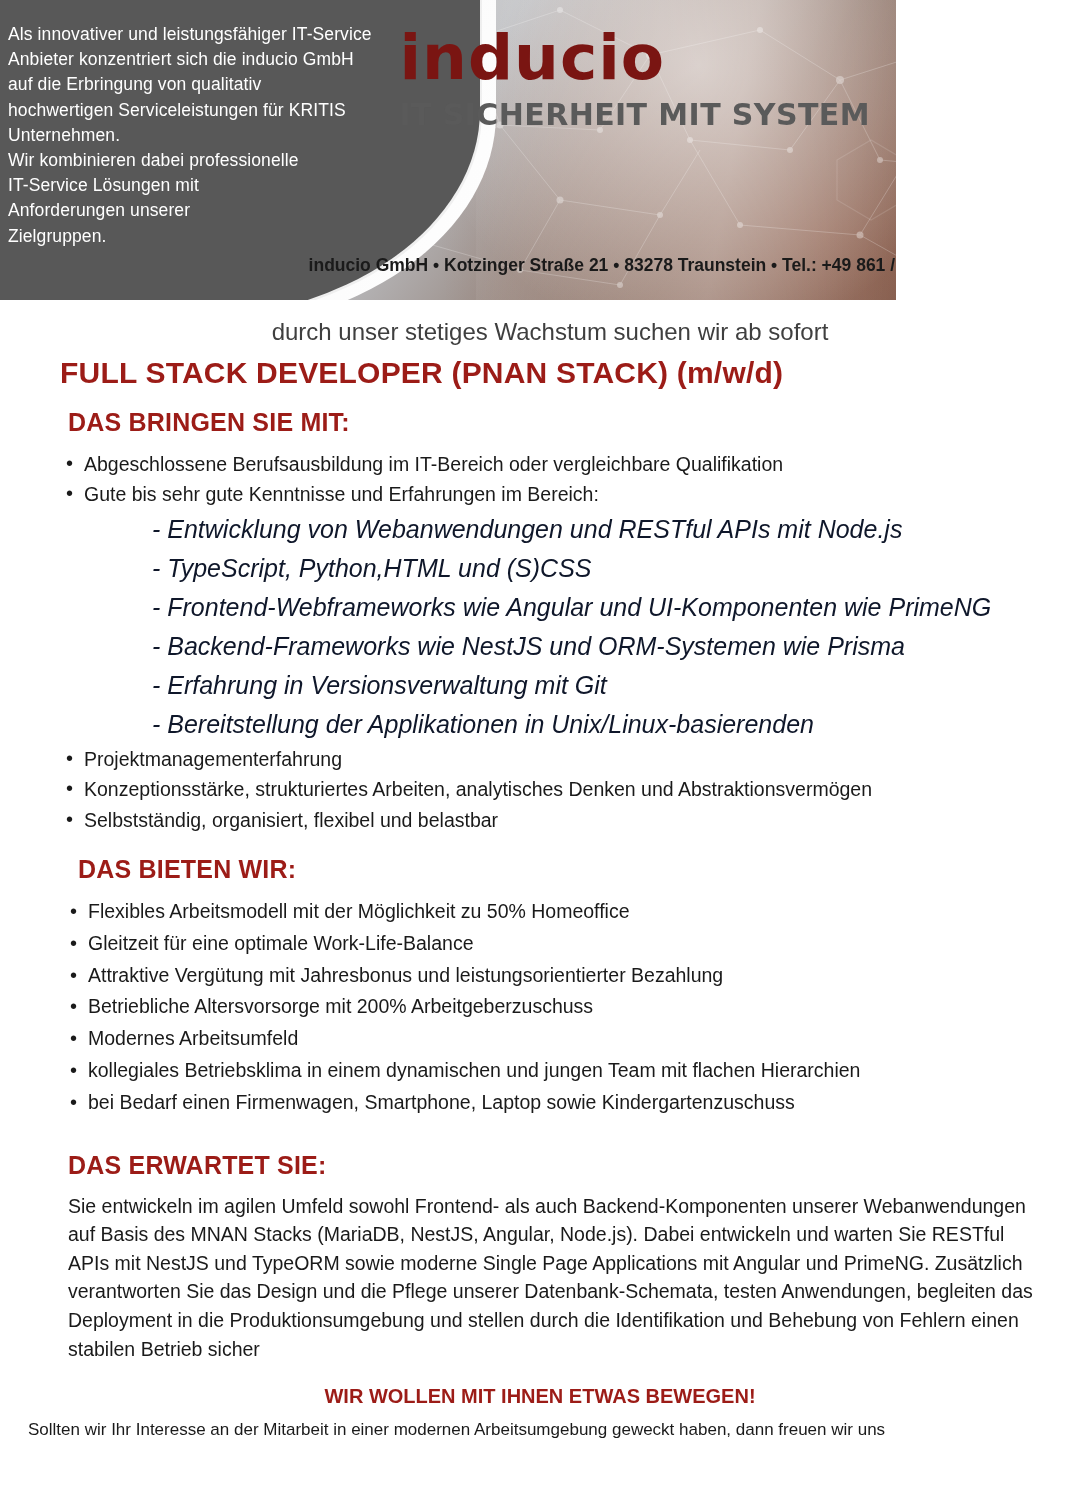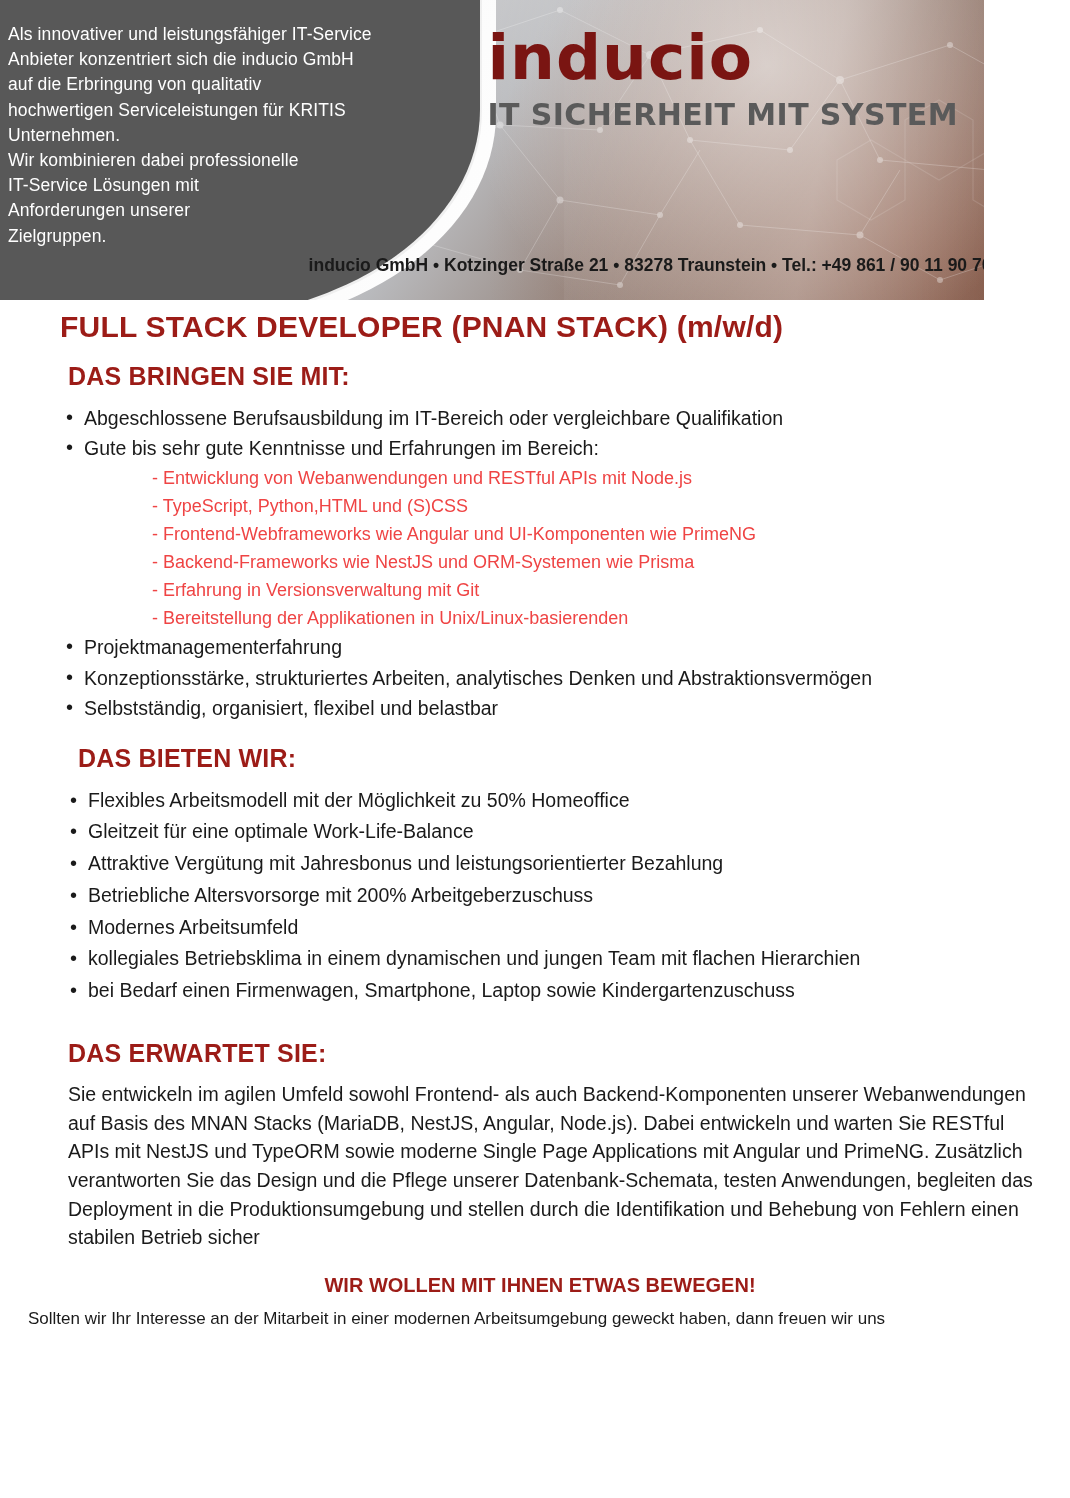--- a/index.html
+++ b/index.html
@@ -12,21 +12,21 @@
     background: #ffffff;
     font-family: "Liberation Sans", sans-serif;
     color: #1a1a1a;
     overflow: hidden;
     position: relative;
   }
 
   
   .header {
     position: relative;
-    width: 984px;
+    width: 896px;
     height: 300px;
     overflow: hidden;
     background: #ffffff;
   }
   .header-photo {
     position: absolute;
     inset: 0;
     background:
       radial-gradient(circle at 78% 22%, rgba(255,255,255,0.55) 0%, rgba(255,255,255,0) 38%),
       radial-gradient(circle at 92% 78%, rgba(160,95,70,0.55) 0%, rgba(120,70,52,0) 45%),
@@ -170,23 +170,24 @@
   }
   ul.bullets.bieten { padding-left: 44px; }
   ul.bullets.bieten li { font-size: 19.5px; line-height: 1.63; }
 
   .sub-list {
     list-style: none;
     margin: 0;
     padding: 0 0 0 130px;
   }
   .sub-list li {
-    font-size: 18px;
+    font-size: 25px;
     line-height: 1.56;
-    color: #ef4444;
+    color: #0f172a;
+    font-style: italic;
   }
 
   .para {
     font-size: 19.5px;
     line-height: 1.47;
     margin: 0 0 0 46px;
     padding-right: 10px;
     text-align: left;
     color: #1a1a1a;
   }
@@ -278,20 +279,21 @@
   <div class="logo-wrap">
     <div class="logo-word">inducio</div>
     <div class="logo-sub">IT SICHERHEIT MIT SYSTEM</div>
   </div>
 
   <div class="contact-line">inducio GmbH • Kotzinger Straße 21 • 83278 Traunstein • Tel.: +49 861 / 90 11 90  70</div>
 </div>
 
 <div class="content">
 
+  <div class="kicker">durch unser stetiges Wachstum suchen wir ab sofort</div>
   <div class="job-title">FULL STACK DEVELOPER (PNAN STACK) (m/w/d)</div>
 
   <h2 class="sec">DAS BRINGEN SIE MIT:</h2>
 
   <ul class="bullets">
     <li>Abgeschlossene Berufsausbildung im IT-Bereich oder vergleichbare Qualifikation</li>
     <li> Gute bis sehr gute Kenntnisse und Erfahrungen im Bereich:</li>
   </ul>
 
   <ul class="sub-list">

